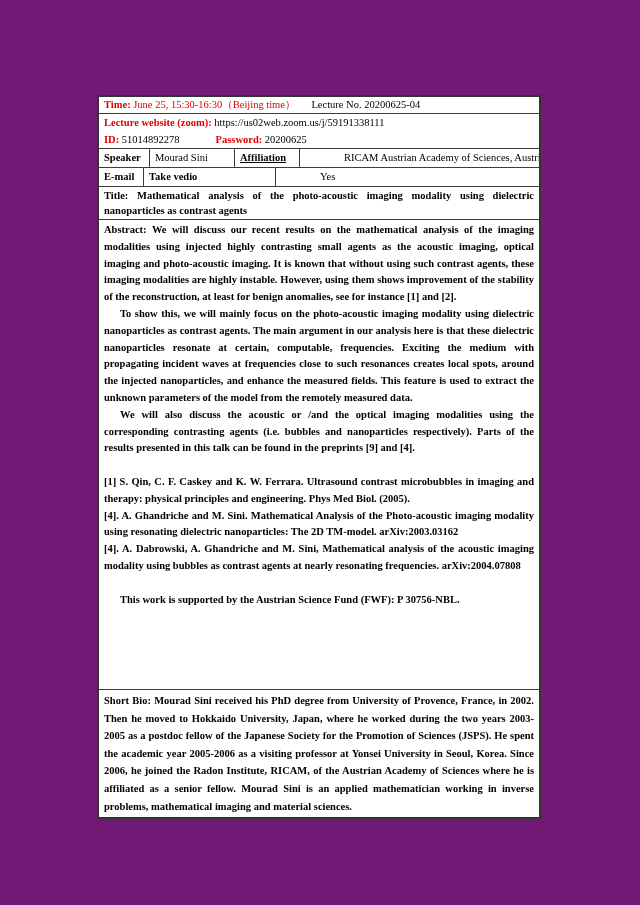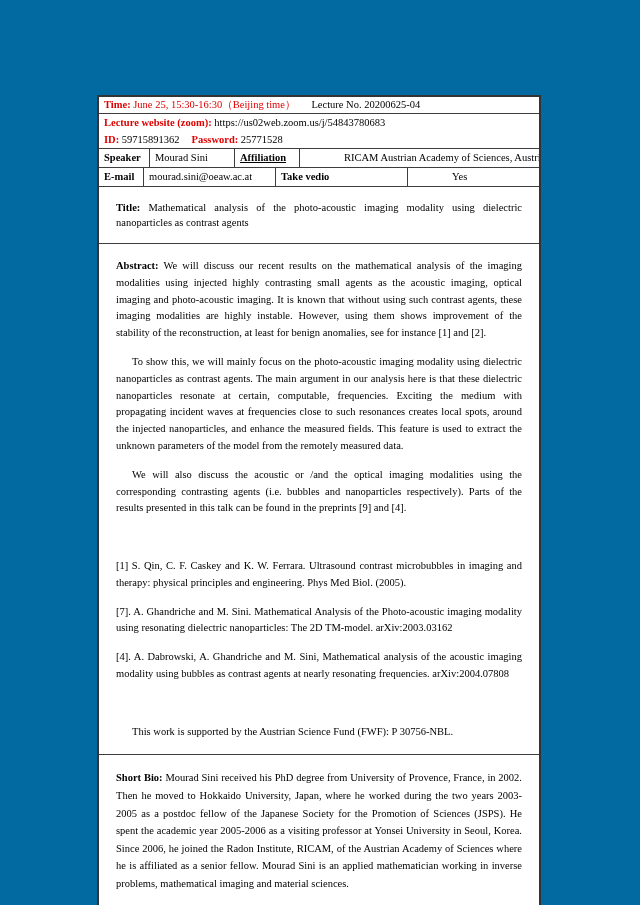--- a/index.html
+++ b/index.html
@@ -6,21 +6,21 @@
   body {
     width: 640px; height: 905px;
     background: #ffffff;
     font-family: "Liberation Serif", serif;
     color: #000000;
     -webkit-font-smoothing: antialiased;
   }
   .page {
     position: relative;
     width: 640px; height: 905px;
-    background: #0369a1;
+    background: #701a75;
     overflow: hidden;
   }
   .doc-table {
     position: absolute;
     left: 97px; top: 95px;
     width: 444px;
     border: 2px solid #333333;
     box-sizing: border-box;
     background: #ffffff;
     font-size: 10.5px;
@@ -61,70 +61,69 @@
     line-height: 16.8px;
     padding: 2px 5px 2px 5px;
     text-align: justify;
   }
   .r-bio {
     min-height: 124px;
     line-height: 17.6px;
     padding: 2px 5px 2px 5px;
     text-align: justify;
   }
-  .r-abstract p, .r-bio p, .r-title p { margin: 12px; }
+  .r-abstract p, .r-bio p, .r-title p { margin: 0; font-weight: bold; }
   .indent { text-indent: 16px; }
   .blank-line { height: 16.8px; }
   .gap-lecture { margin-left: 16px; }
-  .gap-password { margin-left: 12px; }
+  .gap-password { margin-left: 36px; }
 </style>
 </head>
 <body>
 
 <div class="page">
   <div class="doc-table">
 
     <div class="row r-time">
       <span class="bold red">Time:</span><span class="red"> June 25, 15:30-16:30（Beijing time）</span><span class="gap-lecture">Lecture No. 20200625-04</span>
     </div>
 
     <div class="row r-zoom">
       <div>
-        <span class="bold red">Lecture website (zoom):</span><span> https://us02web.zoom.us/j/54843780683</span>
+        <span class="bold red">Lecture website (zoom):</span><span> https://us02web.zoom.us/j/59191338111</span>
       </div>
       <div>
-        <span class="bold red">ID:</span><span> 59715891362</span><span class="bold red gap-password">Password:</span><span> 25771528</span>
+        <span class="bold red">ID:</span><span> 51014892278</span><span class="bold red gap-password">Password:</span><span> 20200625</span>
       </div>
     </div>
 
     <div class="row cells r-speaker">
       <div class="cell sp-c1 bold">Speaker</div>
       <div class="cell sp-c2">Mourad Sini</div>
       <div class="cell sp-c3 bold">Affiliation</div>
       <div class="cell">RICAM Austrian Academy of Sciences, Austria</div>
     </div>
 
     <div class="row cells r-email">
       <div class="cell em-c1 bold">E-mail</div>
-      <div class="cell em-c2">mourad.sini@oeaw.ac.at</div>
       <div class="cell em-c3 bold">Take vedio</div>
       <div class="cell">Yes</div>
     </div>
 
     <div class="row r-title">
       <p><b>Title:</b><span> Mathematical analysis of the photo-acoustic imaging modality using dielectric nanoparticles as contrast agents</span></p>
     </div>
 
     <div class="row r-abstract">
       <p><b>Abstract:</b><span> We will discuss our recent results on the mathematical analysis of the imaging modalities using injected highly contrasting small agents as the acoustic imaging, optical imaging and photo-acoustic imaging.  It is known that without using such contrast agents, these imaging modalities are highly instable. However, using them shows improvement of the stability of the reconstruction, at least for benign anomalies, see for instance [1] and [2].</span></p>
       <p class="indent">To show this, we will mainly focus on the photo-acoustic imaging modality using dielectric nanoparticles as contrast agents. The main argument in our analysis here is that these dielectric nanoparticles resonate at certain, computable, frequencies. Exciting the medium with propagating incident waves at frequencies close to such resonances creates local spots, around the injected nanoparticles, and enhance the measured fields. This feature is used to extract the unknown parameters of the model from the remotely measured data.</p>
       <p class="indent">We will also discuss the acoustic or /and the optical imaging modalities using the corresponding contrasting agents (i.e. bubbles and nanoparticles respectively).  Parts of the results presented in this talk can be found in the preprints [9] and [4].</p>
       <div class="blank-line"></div>
       <p>[1] S. Qin, C. F. Caskey and K. W. Ferrara. Ultrasound contrast microbubbles in imaging and therapy: physical principles and engineering. Phys Med Biol. (2005).</p>
-      <p>[7]. A. Ghandriche and M. Sini. Mathematical Analysis of the Photo-acoustic imaging modality using resonating dielectric nanoparticles: The 2D TM-model. arXiv:2003.03162</p>
+      <p>[4]. A. Ghandriche and M. Sini. Mathematical Analysis of the Photo-acoustic imaging modality using resonating dielectric nanoparticles: The 2D TM-model. arXiv:2003.03162</p>
       <p>[4]. A. Dabrowski,  A. Ghandriche and M. Sini, Mathematical analysis of the acoustic imaging modality using bubbles as contrast agents at nearly resonating frequencies. arXiv:2004.07808</p>
       <div class="blank-line"></div>
       <p class="indent">This work is supported by the Austrian Science Fund (FWF): P 30756-NBL.</p>
     </div>
 
     <div class="row r-bio">
       <p><b>Short Bio:</b><span> Mourad Sini received his PhD degree from University of Provence, France, in 2002. Then he moved to Hokkaido University, Japan, where he worked during the two years 2003-2005 as a postdoc fellow of the Japanese Society for the Promotion of Sciences (JSPS). He spent the academic year 2005-2006 as a visiting professor at Yonsei University in Seoul, Korea. Since 2006, he joined the Radon Institute, RICAM, of the Austrian Academy of Sciences where he is affiliated as a senior fellow. Mourad Sini is an applied mathematician working in inverse problems, mathematical imaging and material sciences.</span></p>
     </div>
 
   </div>

